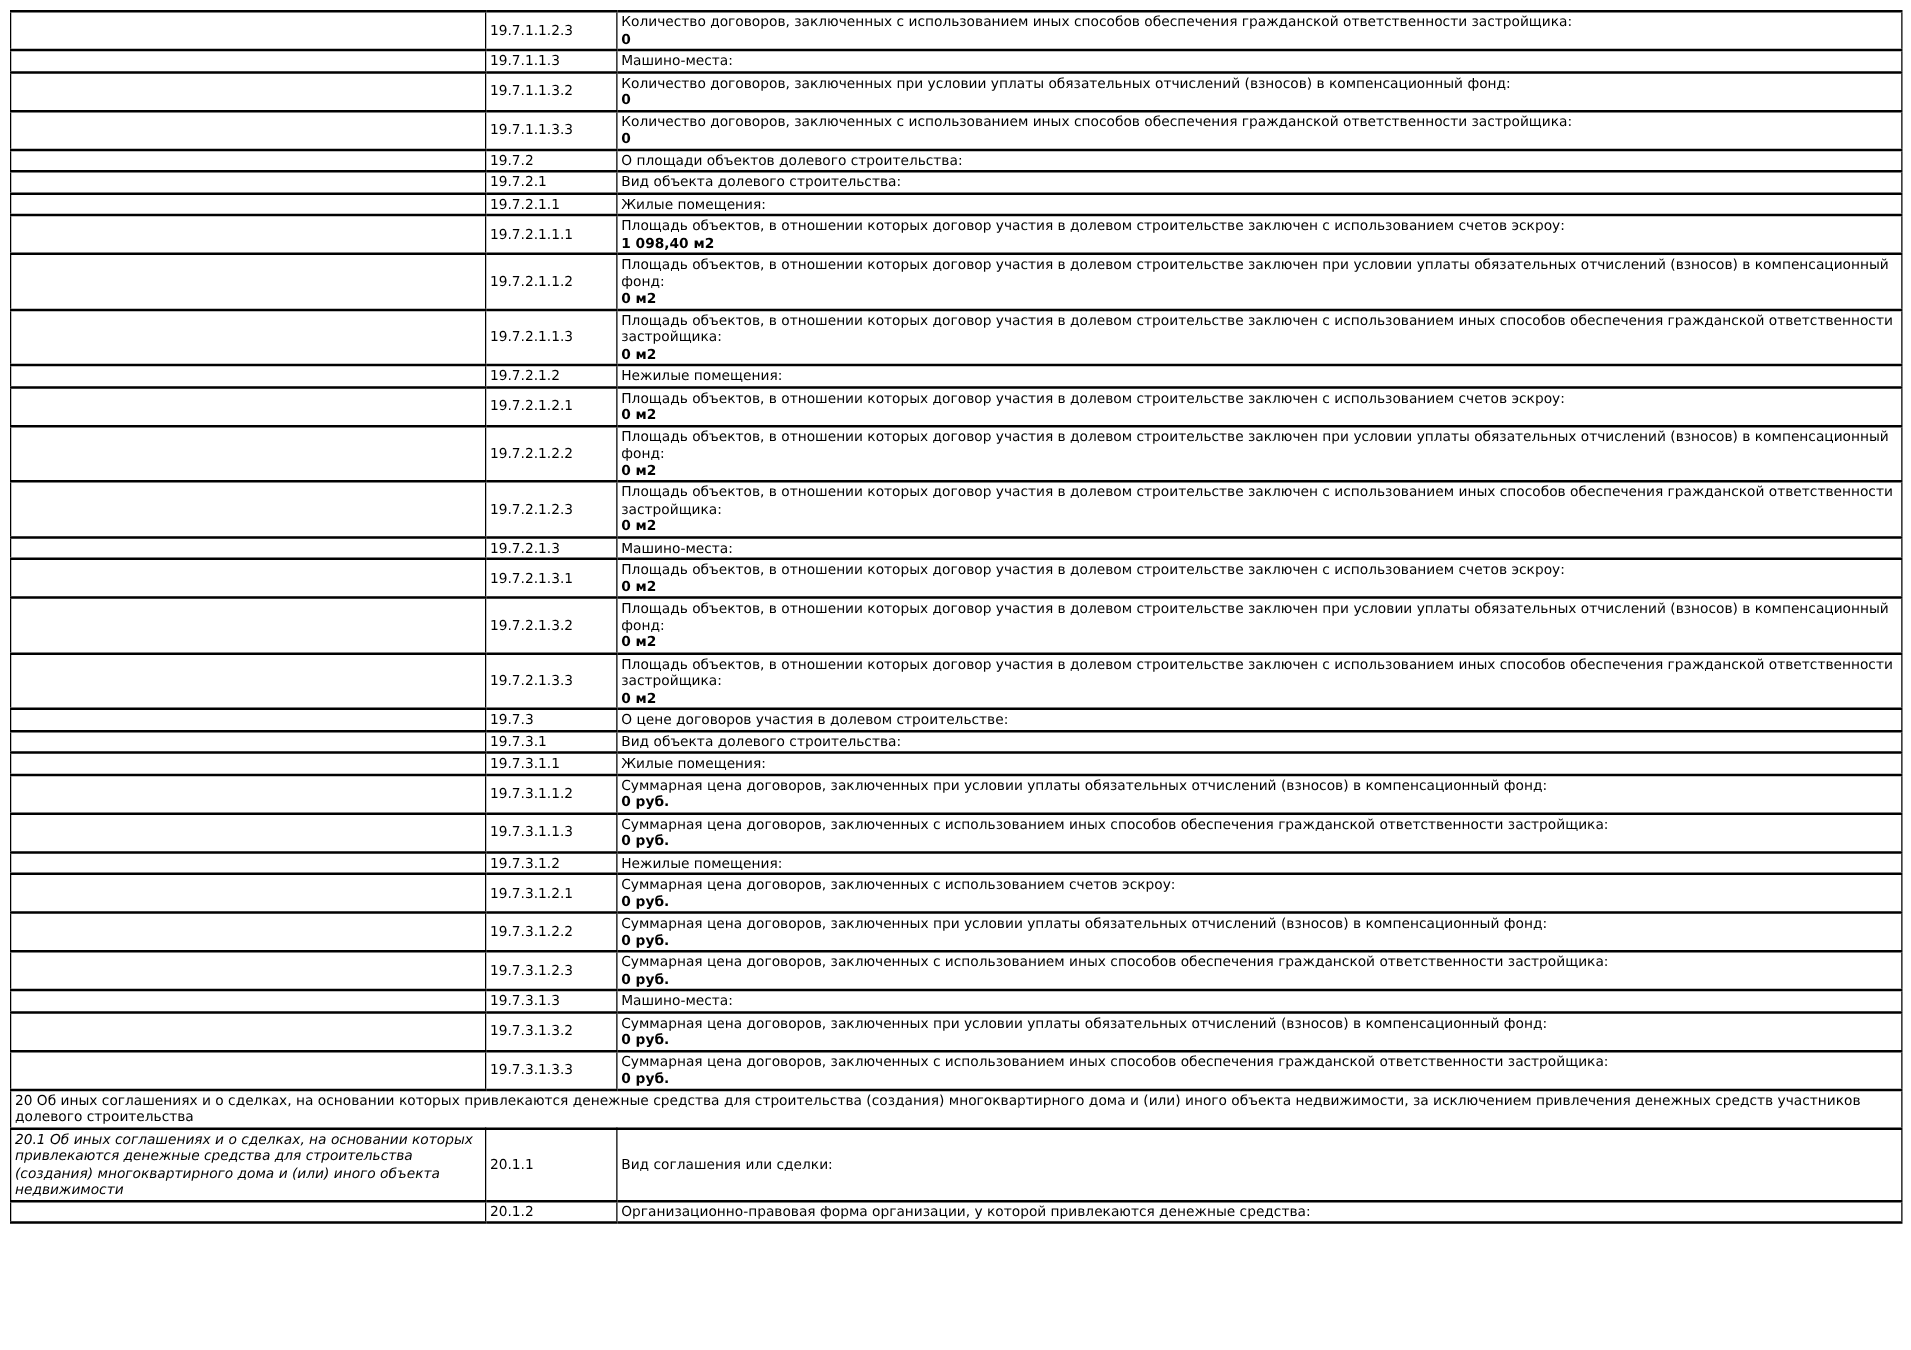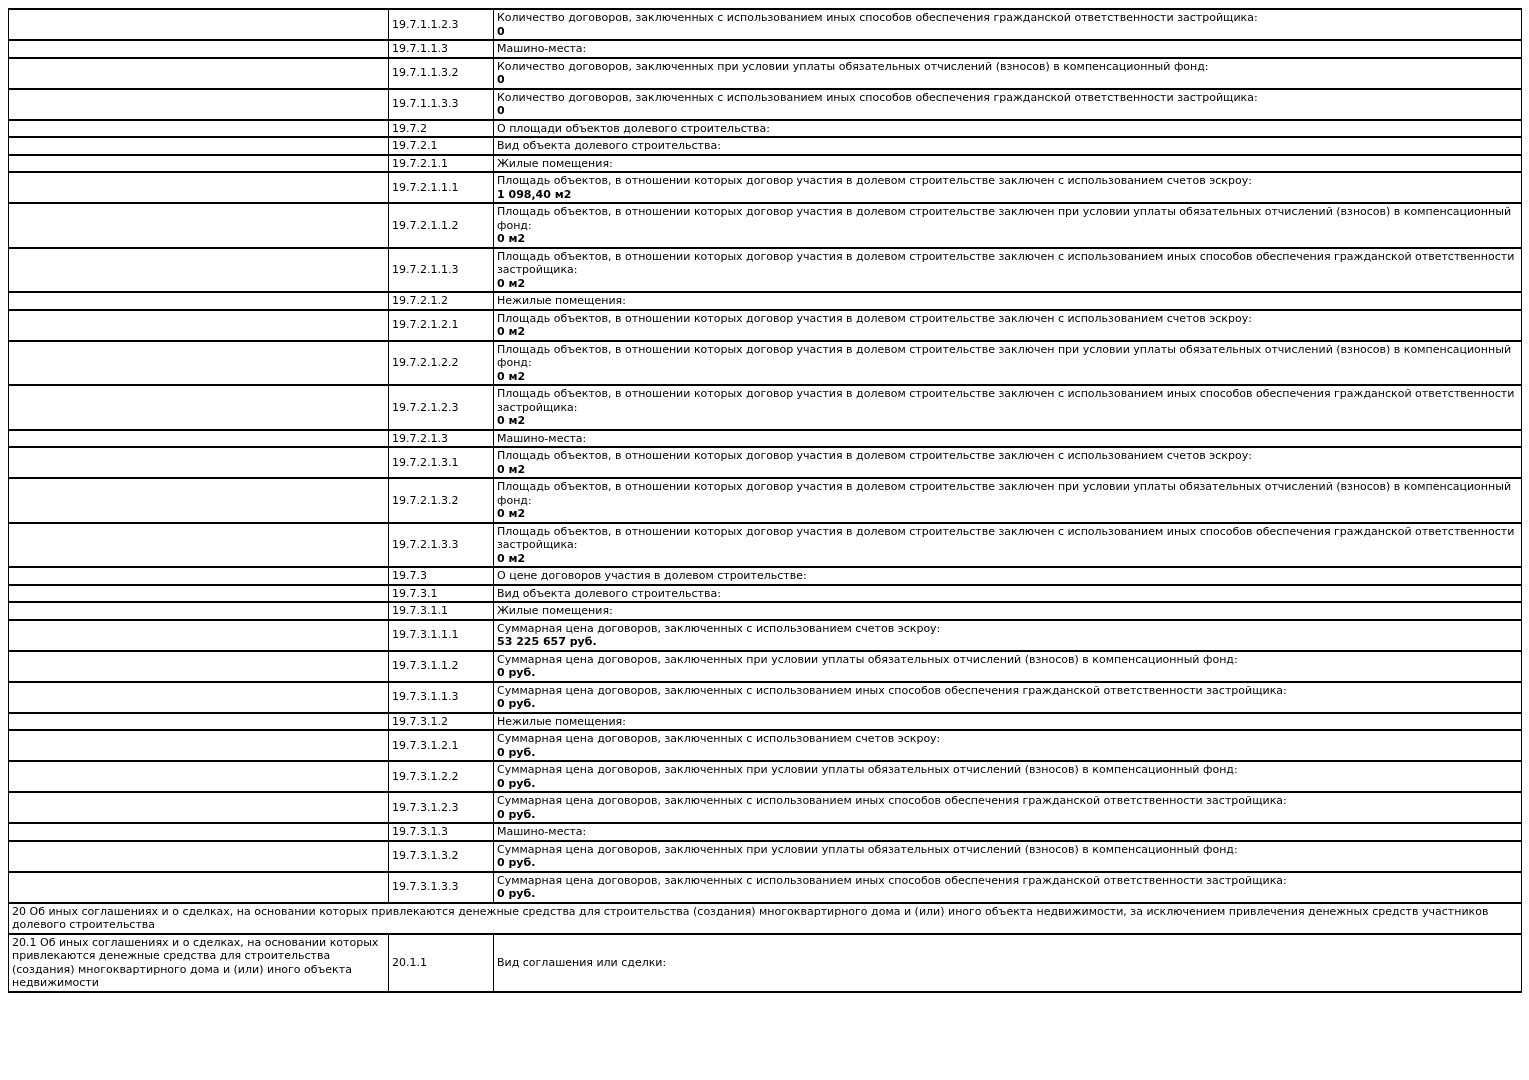--- a/index.html
+++ b/index.html
@@ -26,20 +26,21 @@
     border-top-width: 2px;
     border-bottom-width: 2px;
     padding: 1px 3px;
     line-height: 13.5px;
     word-wrap: break-word;
     overflow-wrap: break-word;
     vertical-align: middle;
   }
   td.left-cell {
     vertical-align: top;
+    font-style: italic;
   }
   td.num-cell {
     vertical-align: middle;
     margin-left: 40px;
   }
   td.content-cell {
     vertical-align: middle;
   }
   td.full-cell {
     vertical-align: top;
@@ -216,28 +217,20 @@
       </tr>
       <tr>
         <td class="left-cell"></td>
         <td class="num-cell">19.7.3.1.1</td>
         <td class="content-cell">
           <div class="label">Жилые помещения:</div>
         </td>
       </tr>
       <tr>
         <td class="left-cell"></td>
-        <td class="num-cell">19.7.3.1.1.1</td>
-        <td class="content-cell">
-          <div class="label">Суммарная цена договоров, заключенных с использованием счетов эскроу:</div>
-          <div class="value">53 225 657 руб.</div>
-        </td>
-      </tr>
-      <tr>
-        <td class="left-cell"></td>
         <td class="num-cell">19.7.3.1.1.2</td>
         <td class="content-cell">
           <div class="label">Суммарная цена договоров, заключенных при условии уплаты обязательных отчислений (взносов) в компенсационный фонд:</div>
           <div class="value">0 руб.</div>
         </td>
       </tr>
       <tr>
         <td class="left-cell"></td>
         <td class="num-cell">19.7.3.1.1.3</td>
         <td class="content-cell">
@@ -300,16 +293,23 @@
         </td>
       </tr>
       <tr>
         <td colspan="3" class="full-cell">20 Об иных соглашениях и о сделках, на основании которых привлекаются денежные средства для строительства (создания) многоквартирного дома и (или) иного объекта недвижимости, за исключением привлечения денежных средств участников долевого строительства</td>
       </tr>
       <tr>
         <td class="left-cell">20.1 Об иных соглашениях и о сделках, на основании которых привлекаются денежные средства для строительства (создания) многоквартирного дома и (или) иного объекта недвижимости</td>
         <td class="num-cell">20.1.1</td>
         <td class="content-cell">
           <div class="label">Вид соглашения или сделки:</div>
+        </td>
+      </tr>
+      <tr>
+        <td class="left-cell"></td>
+        <td class="num-cell">20.1.2</td>
+        <td class="content-cell">
+          <div class="label">Организационно-правовая форма организации, у которой привлекаются денежные средства:</div>
         </td>
       </tr>
     </tbody>
 </table>
 
 </body></html>

